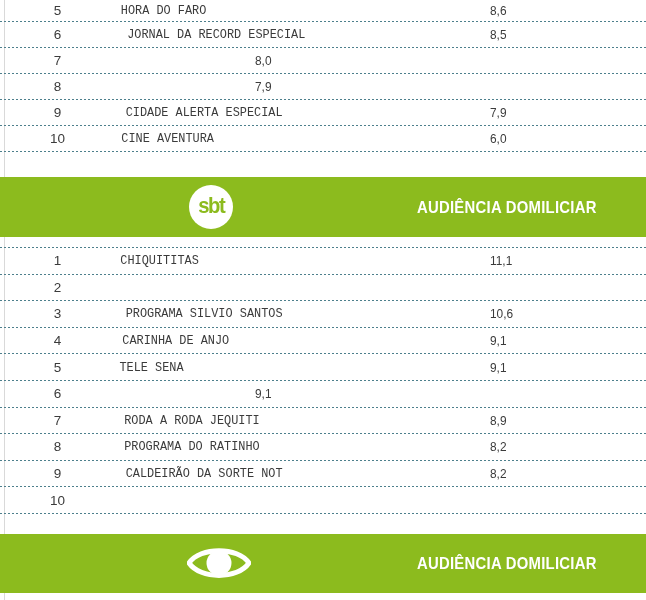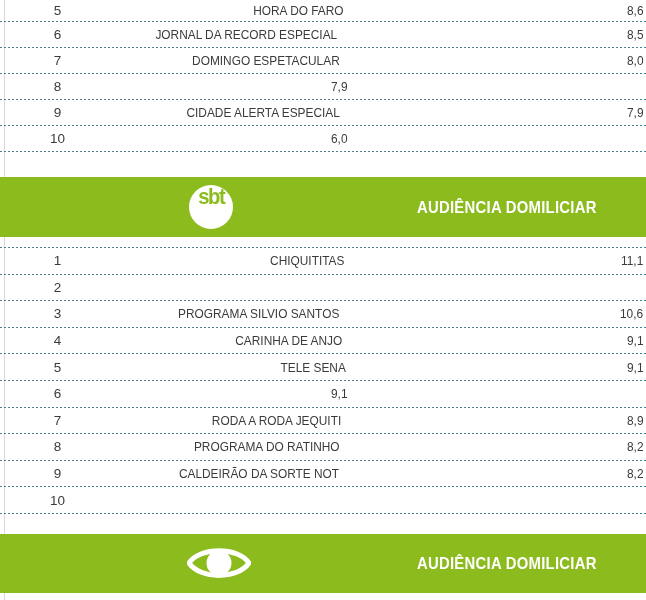--- a/index.html
+++ b/index.html
@@ -19,22 +19,22 @@
     display:grid;
     grid-template-columns:115px 235px 1fr;
     align-items:center;
     height:25px;
     color:#3b3b3b;
     font-size:13.5px;
   }
   .rtable-0 .trow:first-of-type { height:21px; }
   .rtable-1 .trow { height:25.6px; }
   .cell.rank { text-align:center; }
-  .cell.name { text-align:right; white-space:nowrap; }
-  .cell.val  { padding-left:140px; white-space:nowrap;text-align:right; }
+  .cell.name { text-align:left; white-space:nowrap;font-family:Liberation Mono, monospace; }
+  .cell.val  { padding-left:140px; white-space:nowrap; }
   .inner { display:inline-block; transform:scaleX(.88); }
   .val .inner { transform-origin:left center; }
   .dots {
     height:1px;
     background:repeating-linear-gradient(90deg,#4d7f8c 0,#4d7f8c 2px,transparent 2px,transparent 4px);
   }
   .gap25 { height:25px; } .gap10 { height:10px; } .gap20 { height:20px; }
   .greenbar {
     position:relative;
     height:60px;
@@ -46,21 +46,21 @@
     transform:translateY(-50%) scaleX(.9);
     transform-origin:right center;
     color:#ffffff; font-weight:bold; font-size:16.5px;
     letter-spacing:.3px; white-space:nowrap;
   }
   .sbt-circle {
     position:absolute; left:189px; top:50%;
     transform:translateY(-50%);
     width:44px; height:44px;
     background:#ffffff; border-radius:50%;
-    display:flex; justify-content:center;
+    display:flex; align-items:center; justify-content:center;
   }
   .sbt-text {
     color:#8cbb1e; font-weight:bold; font-size:22px;
     letter-spacing:-1.5px;
     display:inline-block; transform:scaleX(.92) translateY(-1px);
   }
   .band-eye {
     position:absolute; left:187px; top:50%;
     transform:translateY(-50%);
     display:block;
@@ -83,40 +83,40 @@
 
   <div class="trow">
     <span class="cell rank">6</span>
     <span class="cell name"><span class="inner">JORNAL DA RECORD ESPECIAL</span></span>
     <span class="cell val"><span class="inner">8,5</span></span>
   </div>
   <div class="dots"></div>
 
   <div class="trow">
     <span class="cell rank">7</span>
-    <span class="cell name"><span class="inner">DOMINGO ESPETACULAR</span></span>
     <span class="cell val"><span class="inner">8,0</span></span>
   </div>
   <div class="dots"></div>
 
   <div class="trow">
     <span class="cell rank">8</span>
     <span class="cell val"><span class="inner">7,9</span></span>
   </div>
   <div class="dots"></div>
 
   <div class="trow">
     <span class="cell rank">9</span>
     <span class="cell name"><span class="inner">CIDADE ALERTA ESPECIAL</span></span>
     <span class="cell val"><span class="inner">7,9</span></span>
   </div>
   <div class="dots"></div>
 
   <div class="trow">
     <span class="cell rank">10</span>
+    <span class="cell name"><span class="inner">CINE AVENTURA</span></span>
     <span class="cell val"><span class="inner">6,0</span></span>
   </div>
   <div class="dots"></div>
 </section>
 
   <div class="gap25"></div>
 
   <header class="greenbar">
     <div class="sbt-circle">
       <span class="sbt-text">sbt</span>

